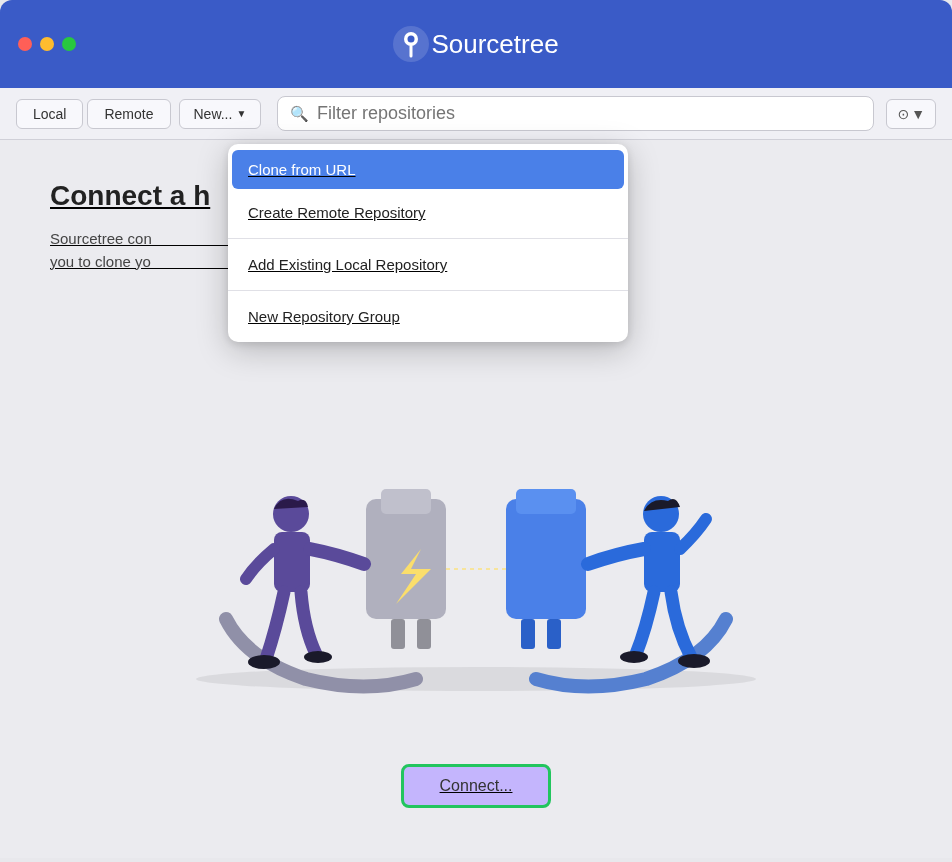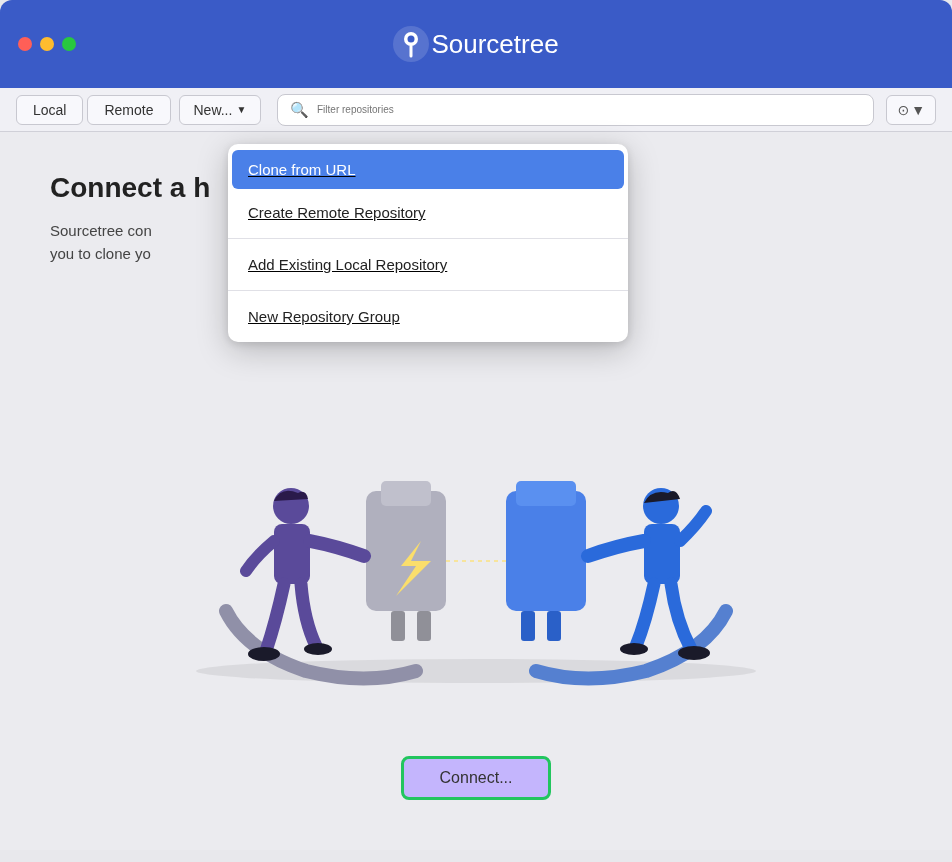--- a/index.html
+++ b/index.html
@@ -48,21 +48,21 @@
       font-weight: 500;
     }
     .app-icon {
       width: 36px;
       height: 36px;
     }
 
     
     .toolbar {
       background: #f0f0f5;
-      height: 44px;
+      height: 52px;
       display: flex;
       align-items: center;
       padding: 0 16px;
       gap: 4px;
       border-bottom: 1px solid #d0d0d8;
     }
     .tab-btn {
       padding: 6px 16px;
       border-radius: 6px;
       border: 1px solid #c8c8d0;
@@ -96,21 +96,21 @@
       align-items: center;
       background: white;
       border: 1px solid #c8c8d0;
       border-radius: 8px;
       padding: 6px 12px;
       gap: 8px;
     }
     .search-bar input {
       border: none;
       outline: none;
-      font-size: 10px;
+      font-size: 18px;
       color: #999;
       background: transparent;
       width: 100%;
       font-family: inherit;
     }
     .search-icon-wrap { color: #999; font-size: 15px; }
 
     .more-btn {
       display: flex;
       align-items: center;
@@ -127,20 +127,21 @@
     }
 
     
     .main-content {
       background: #ebebef;
       height: calc(862px - 88px - 56px);
       position: relative;
       padding: 40px 50px 30px 50px;
       display: flex;
       flex-direction: column;
+      text-decoration: underline;
     }
     .connect-title {
       font-size: 28px;
       font-weight: 600;
       color: #222;
       margin-bottom: 16px;
     }
     .connect-desc {
       font-size: 15px;
       color: #444;

